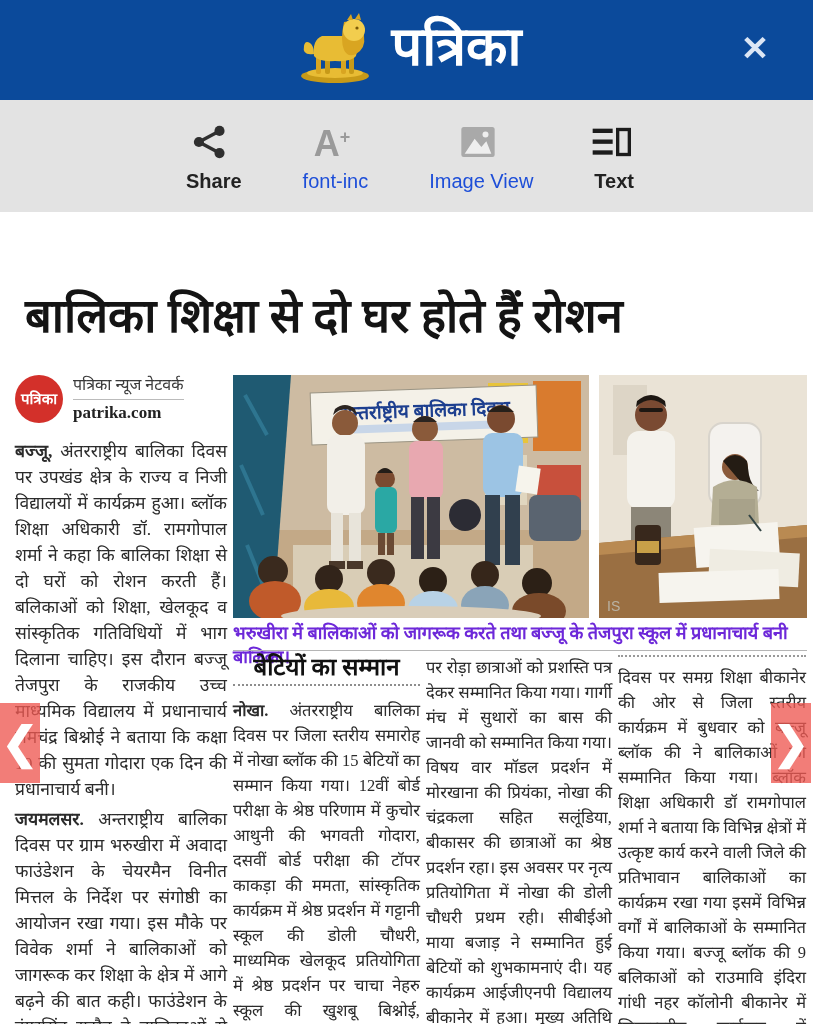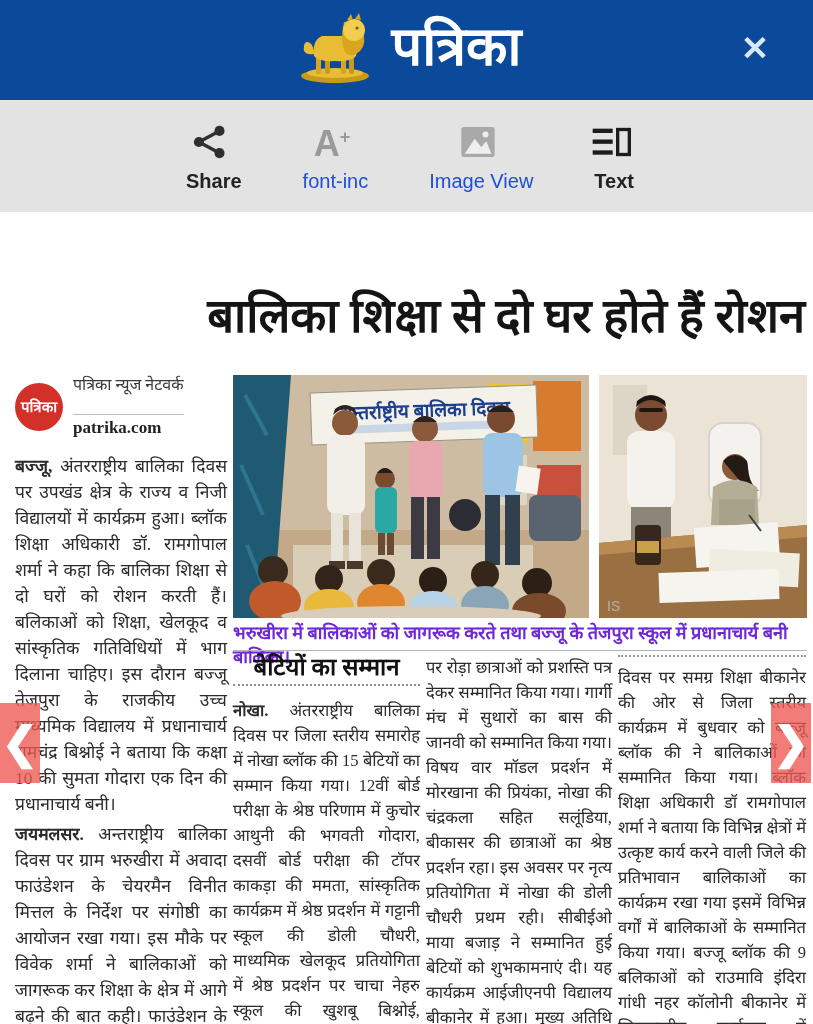--- a/index.html
+++ b/index.html
@@ -23,33 +23,33 @@
   .tool-item .ticon{height:42px;display:flex;align-items:flex-end;justify-content:center;}
   .tool-label{font-size:20px;font-weight:700;color:#222;margin-left:7px;}
   .tool-item.dim .tool-label{color:#1d4ed8;font-weight:400;}
   .fonticon{font-size:36px;font-weight:700;color:#9a9a9a;line-height:1;}
   .fonticon sup{font-size:18px;vertical-align:super;}
 
   
   .kicker{position:absolute;left:30px;top:250px;color:#d3302a;font-family:"Liberation Serif",serif;
           font-weight:700;font-size:28px;}
   .headline{position:absolute;left:25px;top:288px;width:780px;color:#141414;margin:0;
-            font-family:"Liberation Serif",serif;font-weight:700;font-size:47px;line-height:1.2;text-align:right;}
+            font-family:"Liberation Serif",serif;font-weight:700;font-size:47px;line-height:1.2;}
 
   .bodycol{position:absolute;text-align:justify;color:#2b2b2b;font-family:"Liberation Serif",serif;}
   .bodycol p{margin:0 0 4px 0;}
   .lead{font-weight:700;}
 
   .col1{left:15px;top:375px;width:212px;font-size:17.5px;line-height:26px;}
   .byline-card{display:flex;align-items:center;gap:10px;margin-bottom:14px;}
   .patrika-dot{width:48px;height:48px;border-radius:50%;background:#d3302a;color:#ffffff;display:flex;
                align-items:center;justify-content:center;font-size:15px;font-weight:700;
                font-family:"Liberation Serif",serif;flex:0 0 auto;}
   .byline-lines{font-size:16px;line-height:1.3;color:#3a3a3a;text-align:left;}
-  .byline-site{font-weight:700;color:#222;border-top:1px solid #bbb;margin-top:18px;padding-top:2px;font-size:17px;}
+  .byline-site{font-weight:700;color:#222;border-top:1px solid #bbb;margin-top:3px;padding-top:2px;font-size:17px;}
 
   .photos{position:absolute;left:233px;top:375px;width:574px;height:243px;display:flex;gap:10px;}
   .photo{overflow:hidden;background:#cbb9a4;}
   .photo svg{display:block;}
   .caption{position:absolute;left:233px;top:620px;width:574px;font-family:"Liberation Serif",serif;
            font-weight:700;font-size:18px;color:#6d28d9;}
   .caption-rule{position:absolute;left:233px;top:650px;width:574px;border-top:1px solid #b5b5b5;}
 
   .col2{left:233px;top:655px;width:187px;font-size:16.5px;line-height:25px;}
   .col3{left:426px;top:655px;width:186px;font-size:16.5px;line-height:25px;}

